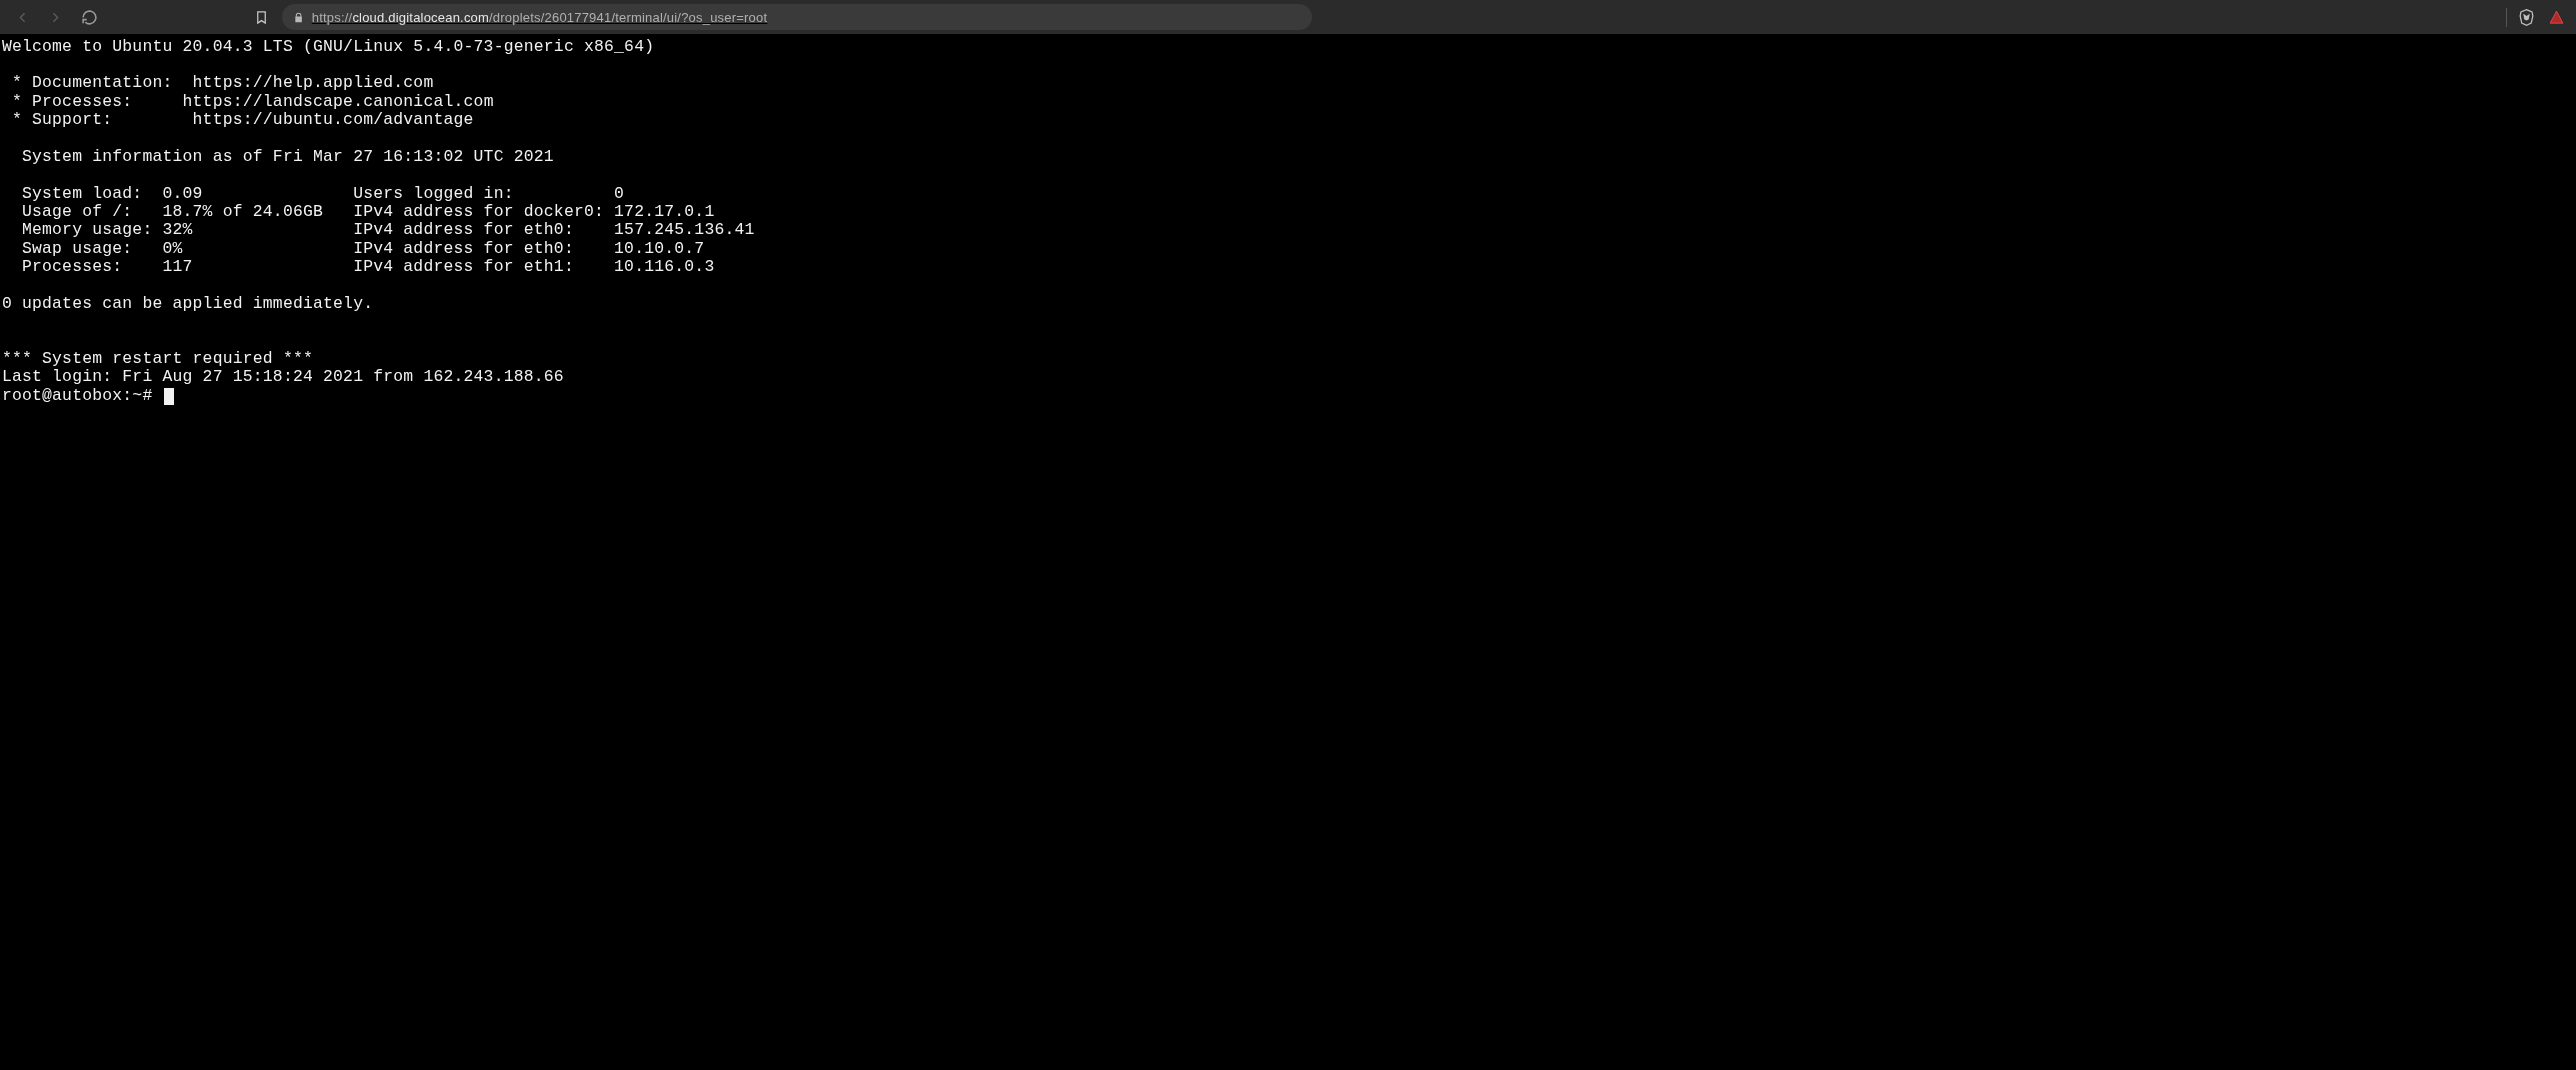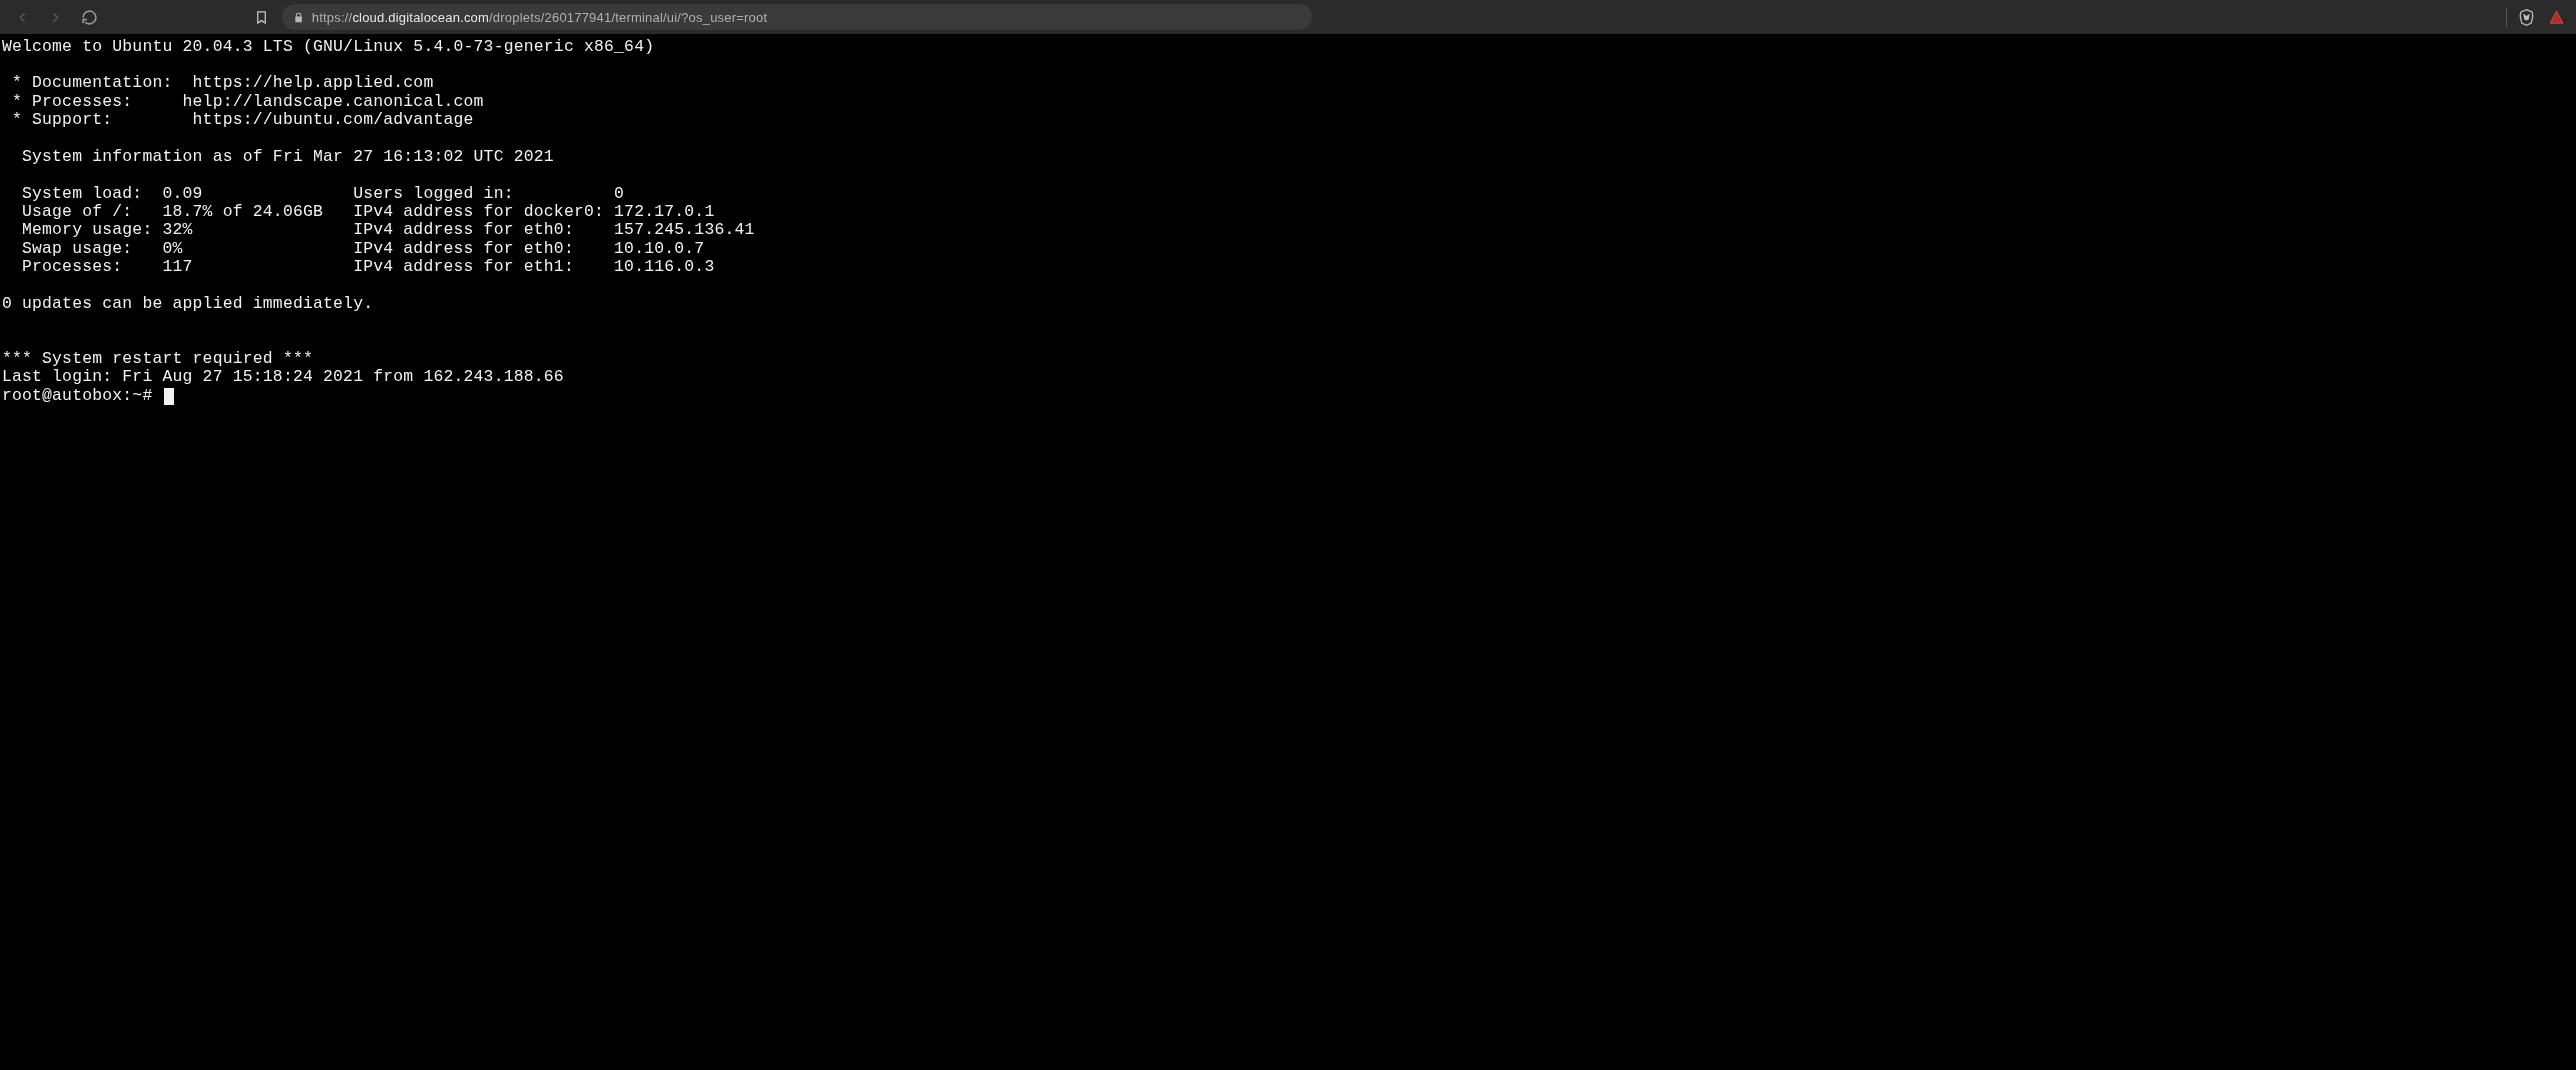--- a/index.html
+++ b/index.html
@@ -38,20 +38,21 @@
       flex: 1;
       height: 26px;
       background: #3a3a3a;
       border-radius: 13px;
       display: flex;
       align-items: center;
       padding: 0 11.2px;
       gap: 7.5px;
       font-size: 13px;
       max-width: 1030px;
+      text-decoration: underline;
     }
     .lock-icon { color: #b8b8b8; display: flex; align-items: center; }
     .lock-icon svg { width: 11.2px; height: 13px; }
     .url-text { color: #b0b0b0; letter-spacing: 0.2px; font-family: -apple-system, BlinkMacSystemFont, 'Segoe UI', sans-serif; }
     .url-text .domain { color: #e8e8e8; }
 
     .right-icons {
       margin-left: auto;
       display: flex;
       align-items: center;
@@ -139,21 +140,21 @@
       <svg viewBox="0 0 24 24">
           <path d="M12 3l9 17H3L12 3z" fill="#b02a2a" stroke="#ff5555" stroke-width="1"></path>
         </svg>
     </div>
   </div>
 </div>
 
 <div class="terminal"><span>Welcome to Ubuntu 20.04.3 LTS (GNU/Linux 5.4.0-73-generic x86_64)</span>
 
 <span><span> * Documentation:  </span><span>https://help.applied.com</span></span>
-<span><span> * Processes:     </span><span>help://landscape.canonical.com</span></span>
+<span><span> * Processes:     </span><span>https://landscape.canonical.com</span></span>
 <span><span> * Support:        </span><span>https://ubuntu.com/advantage</span></span>
 
 <span>  System information as of Fri Mar 27 16:13:02 UTC 2021</span>
 
 <span>  System load:  0.09               Users logged in:          0</span>
 <span>  Usage of /:   18.7% of 24.06GB   IPv4 address for docker0: 172.17.0.1</span>
 <span>  Memory usage: 32%                IPv4 address for eth0:    157.245.136.41</span>
 <span>  Swap usage:   0%                 IPv4 address for eth0:    10.10.0.7</span>
 <span>  Processes:    117                IPv4 address for eth1:    10.116.0.3</span>
 

